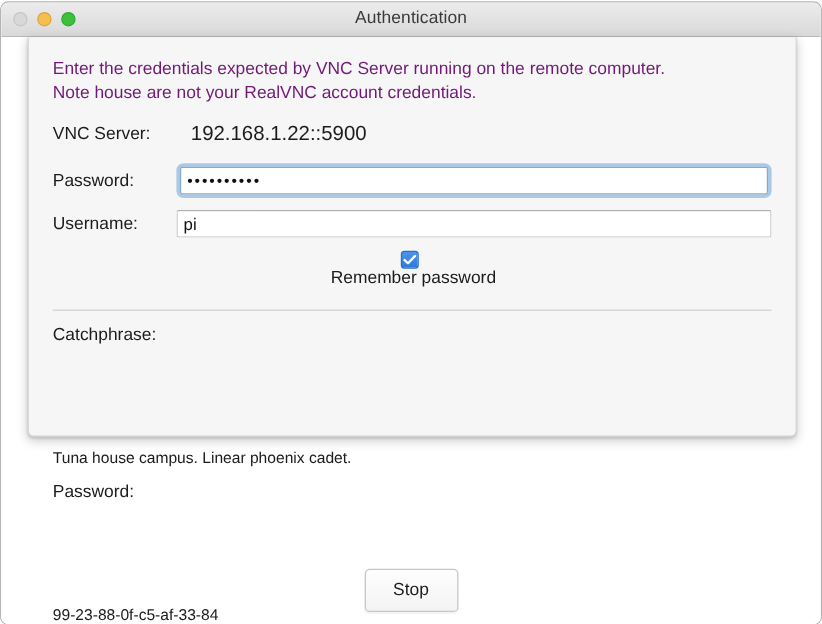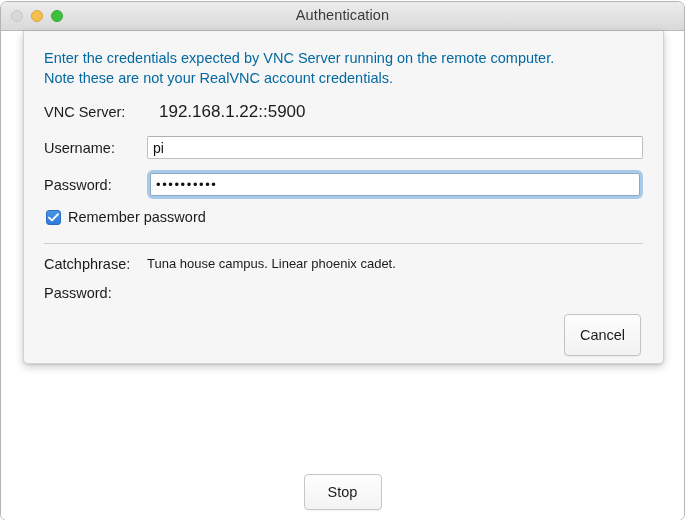--- a/index.html
+++ b/index.html
@@ -94,21 +94,21 @@
     box-shadow: 0 3px 9px rgba(0,0,0,0.20), 0 1px 2px rgba(0,0,0,0.10);
     box-sizing: border-box;
   }
 
   .sheet-inner {
     padding: 18px 20px 0 20px;
   }
 
   .intro {
     font-size: 14.5px;
-    color: #0369a1;
+    color: #701a75;
     line-height: 1.35;
     margin: 0 0 14px 0;
   }
   .intro div { white-space: nowrap; }
 
   
   .row {
     display: flex;
     align-items: center;
     margin-bottom: 11px;
@@ -158,20 +158,21 @@
     font-size: 13px;
   }
   .password-row { margin-bottom: 10px; }
 
   
   .check-row {
     display: flex;
     align-items: center;
     margin: 0 0 0 2px;
     padding-bottom: 4px;
+    flex-direction: column;
   }
   .checkbox {
     width: 15px;
     height: 15px;
     border-radius: 3px;
     background: linear-gradient(to bottom, #4b93e8 0%, #2f7ada 100%);
     border: 1px solid #2a6fc6;
     box-sizing: border-box;
     display: flex;
     align-items: center;
@@ -188,20 +189,21 @@
   .divider {
     height: 1px;
     background: #cfcfcf;
     margin: 14px 0 12px 0;
   }
 
   
   .info-row {
     display: flex;
     margin-bottom: 13px;
+    flex-direction: column;
   }
   .info-label {
     width: 103px;
     flex: 0 0 103px;
     font-size: 14.5px;
     color: #1b1b1b;
   }
   .info-value {
     font-size: 13px;
     color: #1b1b1b;
@@ -278,58 +280,59 @@
     <div class="title-text">Authentication</div>
   </div>
 
   <div class="window-body">
 
     <div class="sheet">
       <div class="sheet-inner">
 
         <div class="intro">
           <div>Enter the credentials expected by VNC Server running on the remote computer.</div>
-          <div>Note these are not your RealVNC account credentials.</div>
+          <div>Note house are not your RealVNC account credentials.</div>
         </div>
 
         <div class="row server-row">
           <div class="row-label">VNC Server:</div>
           <div class="row-value">192.168.1.22::5900</div>
-        </div>
-
-        <div class="row">
-          <div class="row-label">Username:</div>
-          <input class="field" type="text" value="pi" style="">
         </div>
 
         <div class="row password-row">
           <div class="row-label">Password:</div>
           <div class="field-focus-wrap">
             <input class="field" type="text" value="••••••••••" style="">
           </div>
+        </div>
+
+        <div class="row">
+          <div class="row-label">Username:</div>
+          <input class="field" type="text" value="pi" style="">
         </div>
 
         <div class="check-row">
           <div class="checkbox">
             <svg width="11" height="9" viewBox="0 0 11 9">
               <path d="M1 4.6 L4 7.4 L10 1.2" stroke="#ffffff" stroke-width="1.9" fill="none" stroke-linecap="round" stroke-linejoin="round"></path>
             </svg>
           </div>
           <div class="check-label">Remember password</div>
         </div>
 
         <div class="divider"></div>
 
         <div class="info-row">
           <div class="info-label">Catchphrase:</div>
           <div class="info-value">Tuna house campus. Linear phoenix cadet.</div>
         </div>
 
         <div class="info-row">
           <div class="info-label">Password:</div>
+          <div class="info-value">99-23-88-0f-c5-af-33-84</div>
         </div>
 
         <div class="button-bar">
           <button class="btn btn-default">Cancel</button>
         </div>
 
       </div>
     </div>
 
     <div class="stop-wrap">

